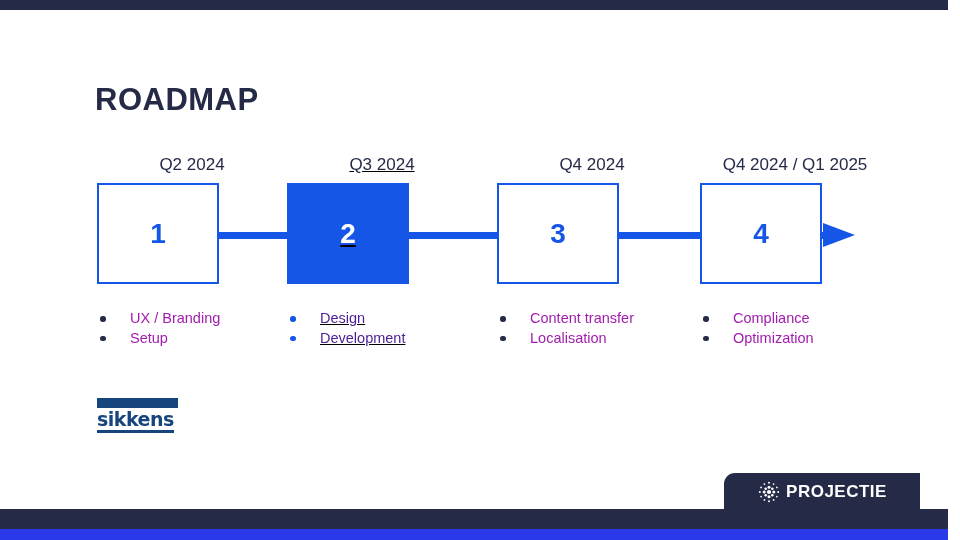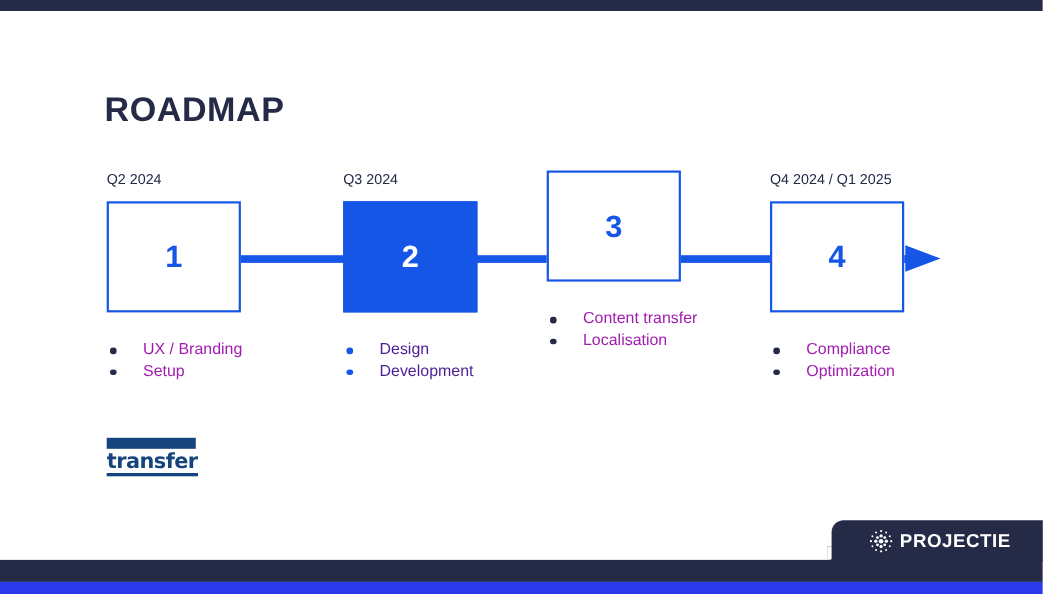--- a/index.html
+++ b/index.html
@@ -48,29 +48,30 @@
     z-index: 0;
   }
   
   .step {
     position: absolute;
     top: 155px;
     width: 190px;
     z-index: 1;
   }
   .step-1 { left: 97px; }
-  .step-2 { left: 312px; }
+  .step-2 { left: 287px; text-decoration: underline; }
   .step-3 { left: 497px; }
   .step-4 { left: 700px; }
   .period {
-    font-size: 13px;
+    font-size: 17px;
     color: #252A47;
     height: 17px;
     margin-bottom: 11px;
     white-space: nowrap;
+    text-align: center;
   }
   .box {
     width: 122px;
     height: 101px;
     background: #ffffff;
     border: 2px solid #1656E6;
     box-sizing: border-box;
     display: flex;
     align-items: center;
     justify-content: center;
@@ -140,21 +141,21 @@
     background: #252A47;
   }
   .footer-strip {
     position: absolute;
     left: 0; top: 529px;
     width: 100%; height: 11px;
     background: #2A3AEB;
   }
   .brand-tab {
     position: absolute;
-    left: 756px; top: 473px;
+    left: 724px; top: 473px;
     width: 196px; height: 37px;
     background: #252A47;
     border-top-left-radius: 11px;
     display: flex;
     align-items: center;
     justify-content: center;
     gap: 5px;
   }
   .brand-tab .brand-text {
     color: #ffffff;
@@ -204,20 +205,21 @@
     <div class="box">
       <span class="num">2</span>
     </div>
     <ul class="items">
       <li>Design</li>
       <li>Development</li>
     </ul>
   </div>
 
   <div class="step step-3">
+    <div class="period">Q4 2024</div>
     <div class="box">
       <span class="num">3</span>
     </div>
     <ul class="items">
       <li>Content transfer</li>
       <li>Localisation</li>
     </ul>
   </div>
 
   <div class="step step-4">
@@ -226,21 +228,21 @@
       <span class="num">4</span>
     </div>
     <ul class="items">
       <li>Compliance</li>
       <li>Optimization</li>
     </ul>
   </div>
 
   <div class="client-logo">
     <div class="bar"></div>
-    <div class="wordmark">transfer</div>
+    <div class="wordmark">sikkens</div>
   </div>
 
   <div class="footer-bar"></div>
   <div class="tab-fillet"></div>
   <div class="brand-tab">
     <svg width="24" height="24" viewBox="0 0 24 24">
       <g fill="#ffffff">
         <circle cx="12" cy="12" r="2.1"></circle>
         <circle cx="12" cy="7.2" r="1.5"></circle>
         <circle cx="12" cy="16.8" r="1.5"></circle>

